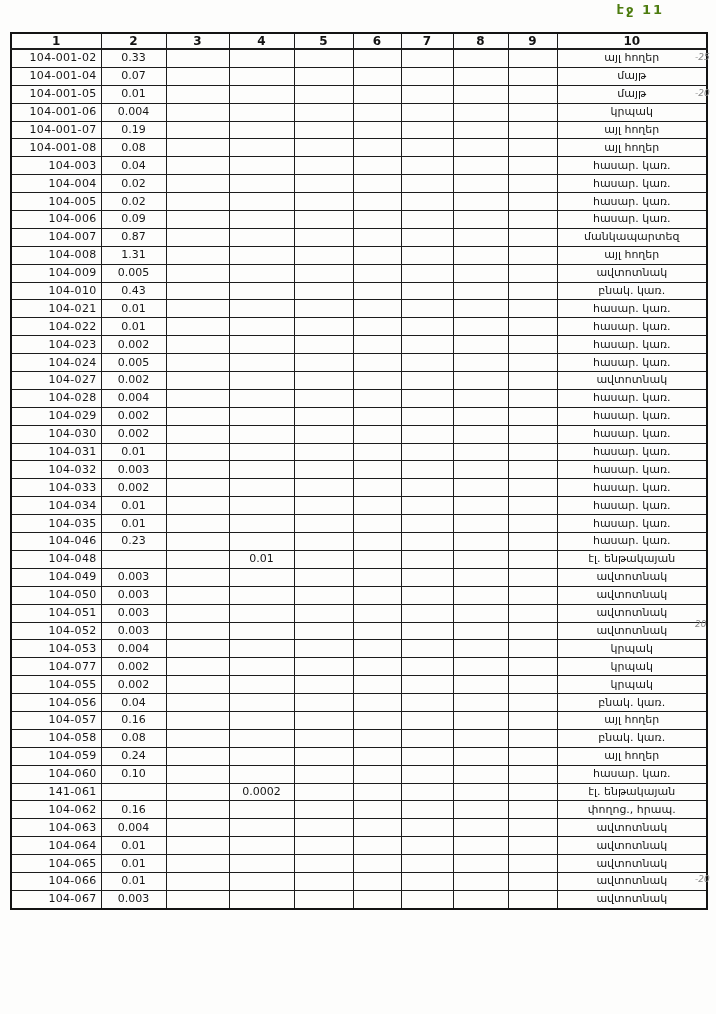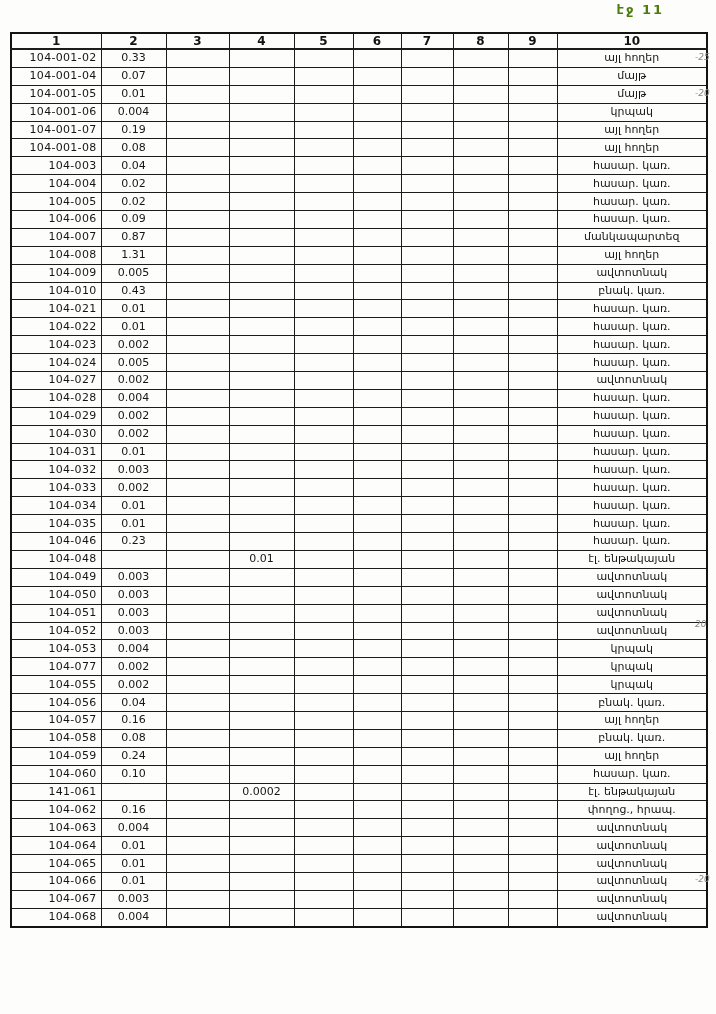--- a/index.html
+++ b/index.html
@@ -667,32 +667,20 @@
         <td class="c2">0.003</td>
         <td class="c3"></td>
         <td class="c4"></td>
         <td class="c5"></td>
         <td class="c6"></td>
         <td class="c7"></td>
         <td class="c8"></td>
         <td class="c9"></td>
         <td class="c10">ավտոտնակ</td>
       </tr>
-      <tr>
-        <td class="c1">104-068</td>
-        <td class="c2">0.004</td>
-        <td class="c3"></td>
-        <td class="c4"></td>
-        <td class="c5"></td>
-        <td class="c6"></td>
-        <td class="c7"></td>
-        <td class="c8"></td>
-        <td class="c9"></td>
-        <td class="c10">ավտոտնակ</td>
-      </tr>
     </tbody>
 </table>
 
 <div>
     <span class="margin-note" style="top: 52px; font-style: italic;">-25</span>
     <span class="margin-note" style="top: 88px;">-20</span>
     <span class="margin-note" style="top: 597px; margin-top: 22px;">20</span>
     <span class="margin-note" style="top: 874px;">-20</span>
   </div>
 

